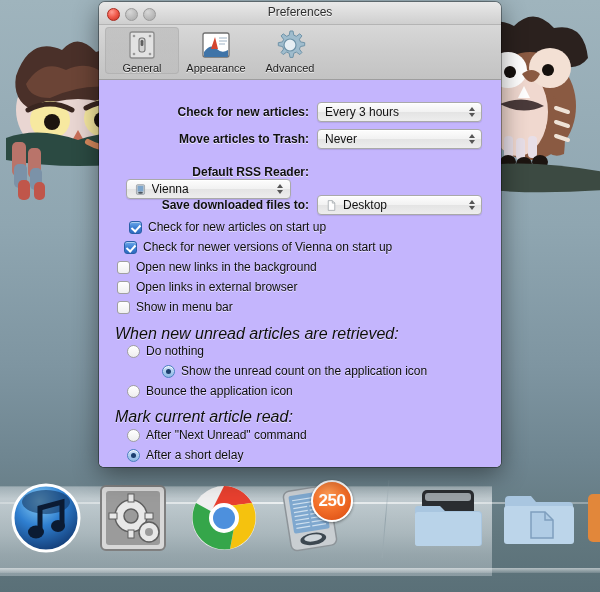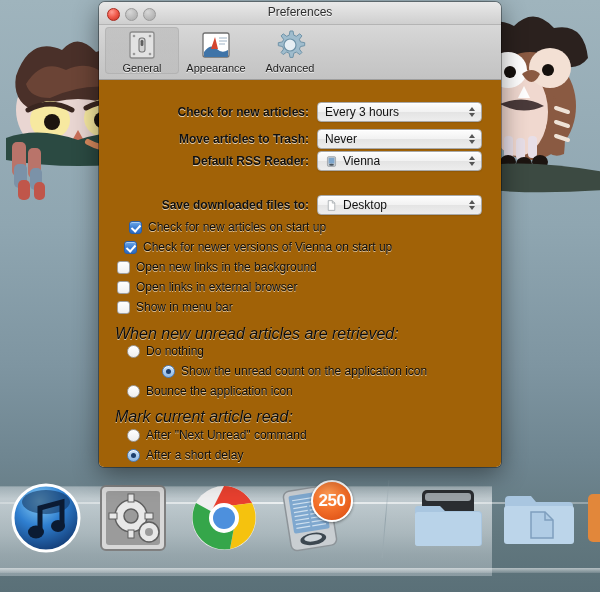--- a/index.html
+++ b/index.html
@@ -131,21 +131,21 @@
   .tb-ico { width: 32px; height: 32px; }
   .tb-label {
     font-size: 11px; color: #1f1f1f; margin-top: 1px;
     text-shadow: 0 1px 0 rgba(255,255,255,0.75);
     white-space: nowrap;
   }
 
   #content {
     position: relative;
     height: 390px;
-    background: #a16207;
+    background: #c4b5fd;
     padding: 10px;
   }
 
   
   .form-row {
     position: absolute;
     display: flex; align-items: center;
   }
   .row-label {
     width: 210px;
@@ -494,21 +494,21 @@
         <div class="row-label">Move articles to Trash:</div>
         <div class="popup">
           <span class="pu-text">Never</span>
           <span class="pu-arrows">
               <i class="up"></i>
               <i class="down"></i>
             </span>
         </div>
       </div>
 
-      <div class="form-row" style="left:0px; top:71px;">
+      <div class="form-row" style="left:0px; top:85px;flex-direction:column;">
         <div class="row-label">Default RSS Reader:</div>
         <div class="popup">
           <svg class="pu-icon" viewBox="0 0 16 16">
             <rect x="3" y="2" width="10" height="12" rx="1.5" fill="#c6ccd1" stroke="#8b9297" stroke-width="0.8"></rect>
             <rect x="4.5" y="3.5" width="7" height="7" fill="#7ea6cc"></rect>
             <ellipse cx="8" cy="12" rx="3" ry="1.3" fill="#4a555e"></ellipse>
           </svg>
           <span class="pu-text">Vienna</span>
           <span class="pu-arrows">
               <i class="up"></i>

